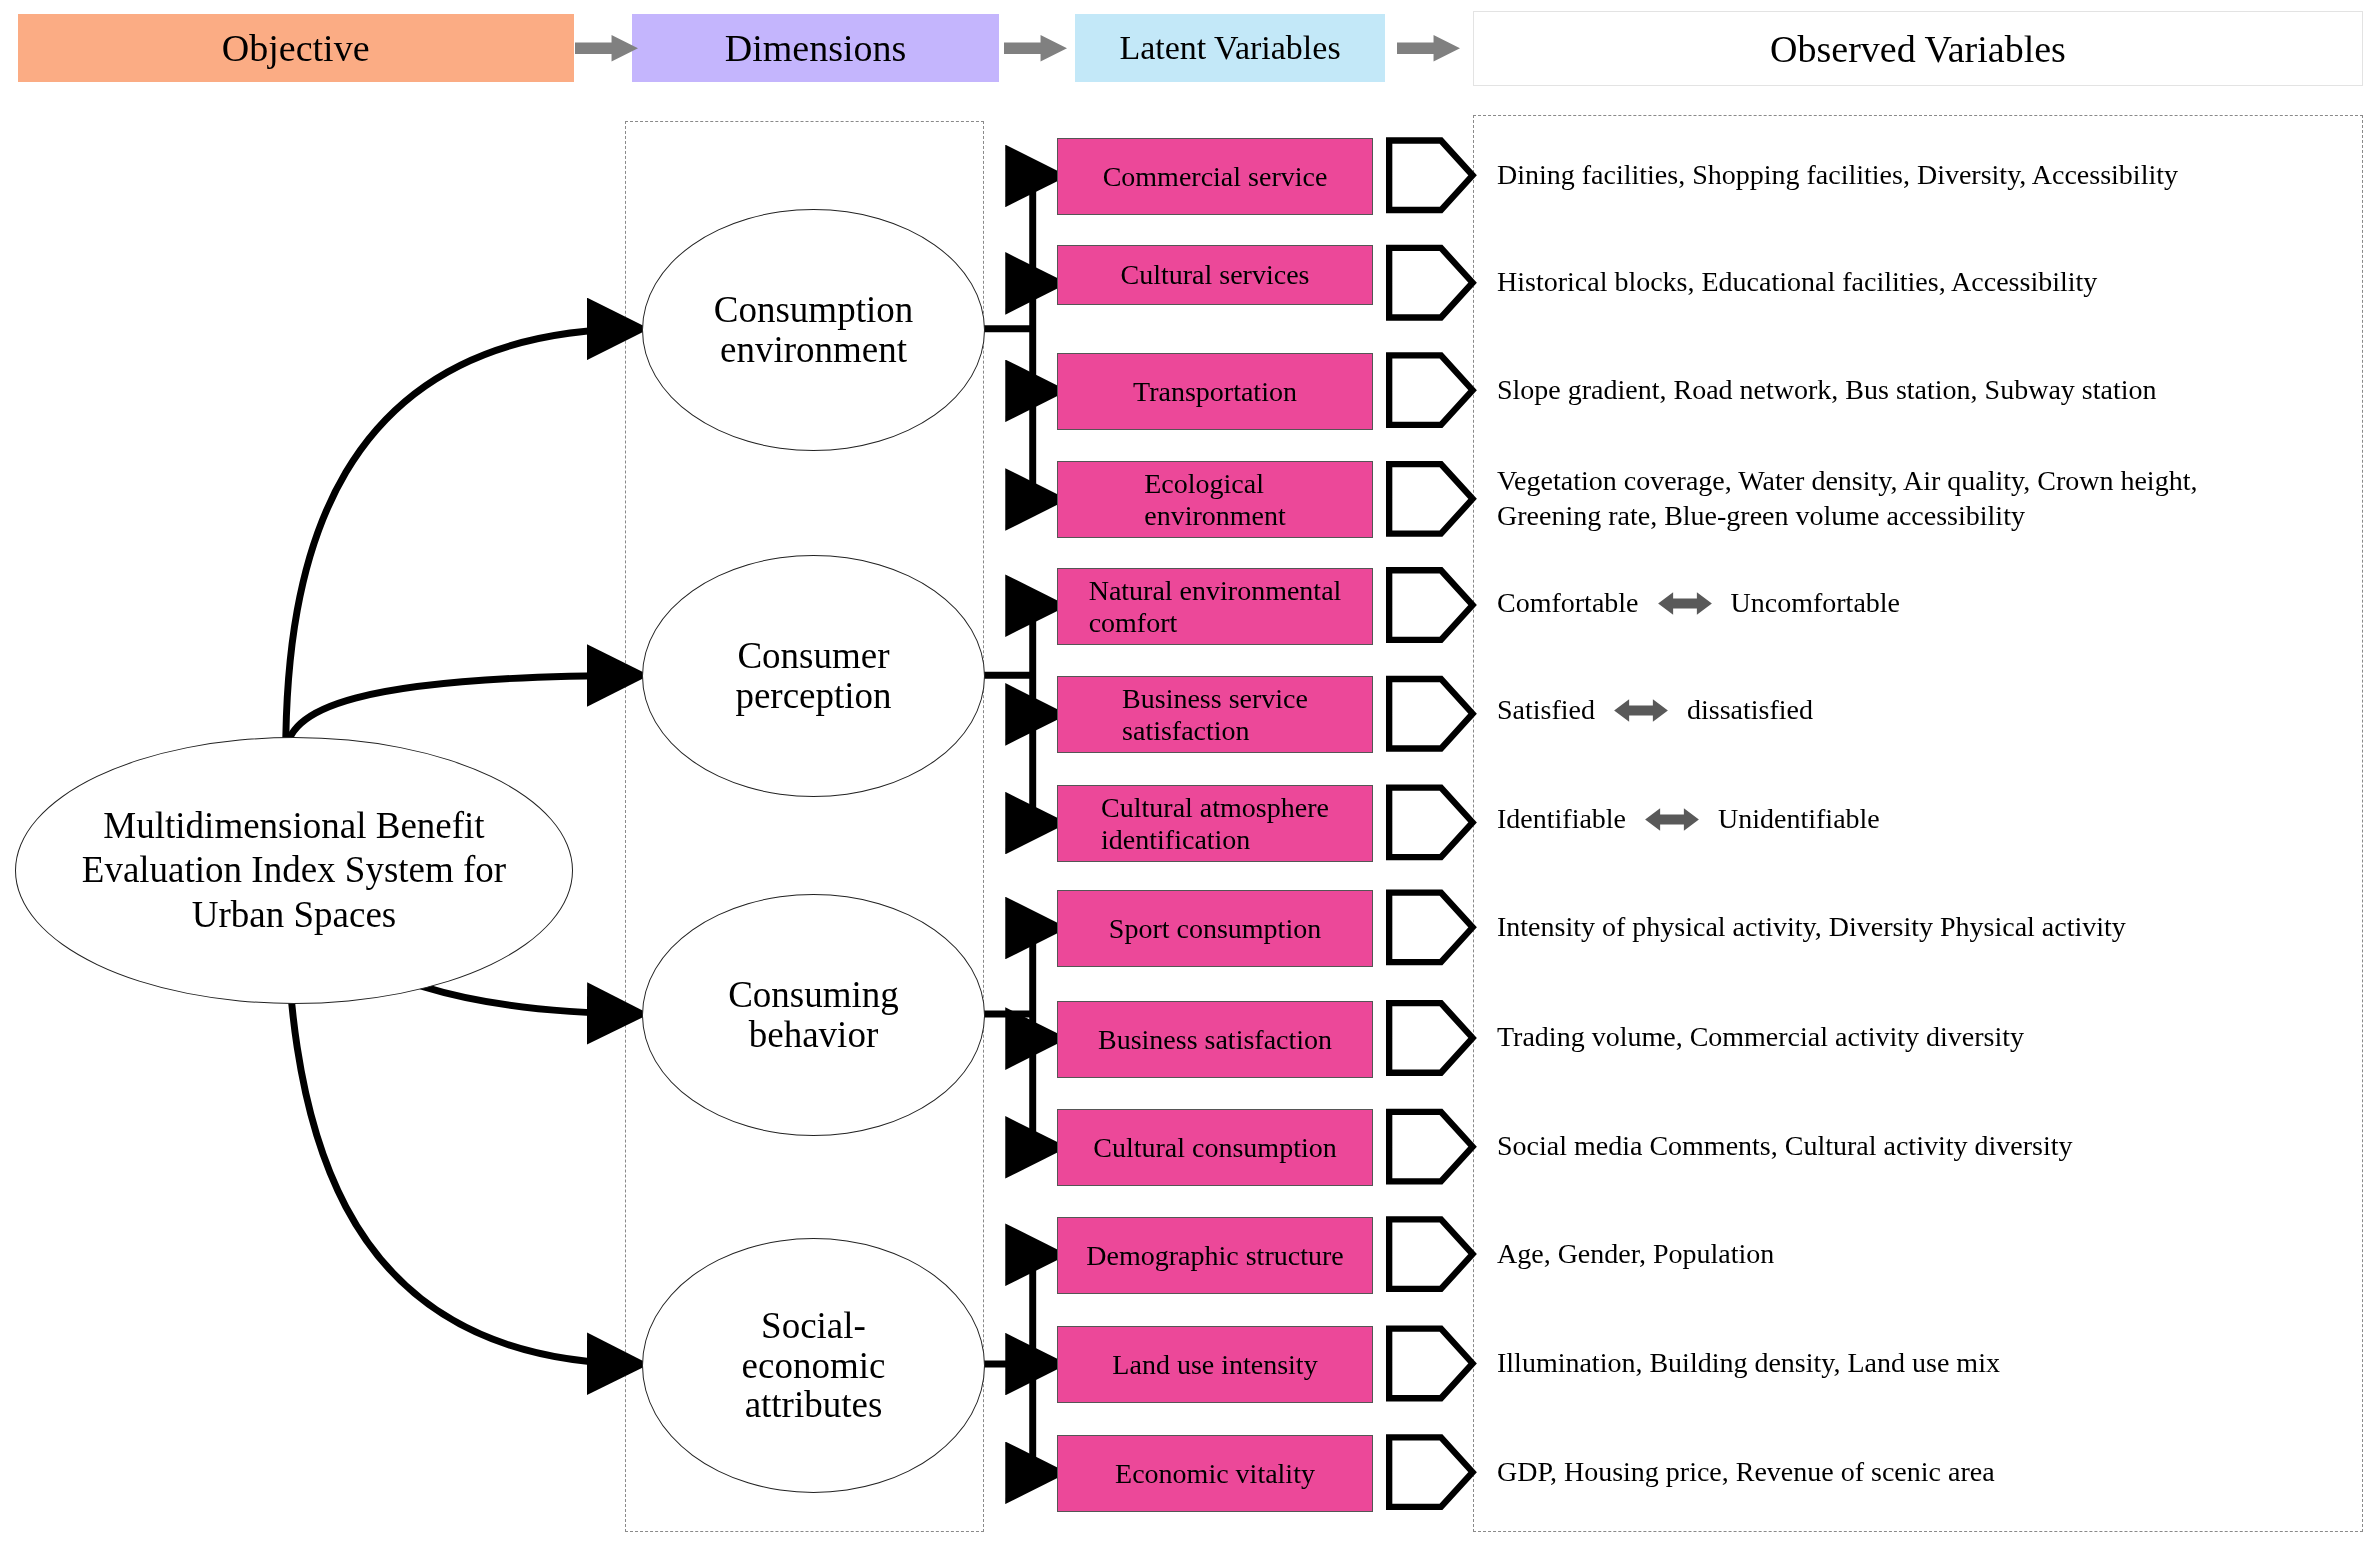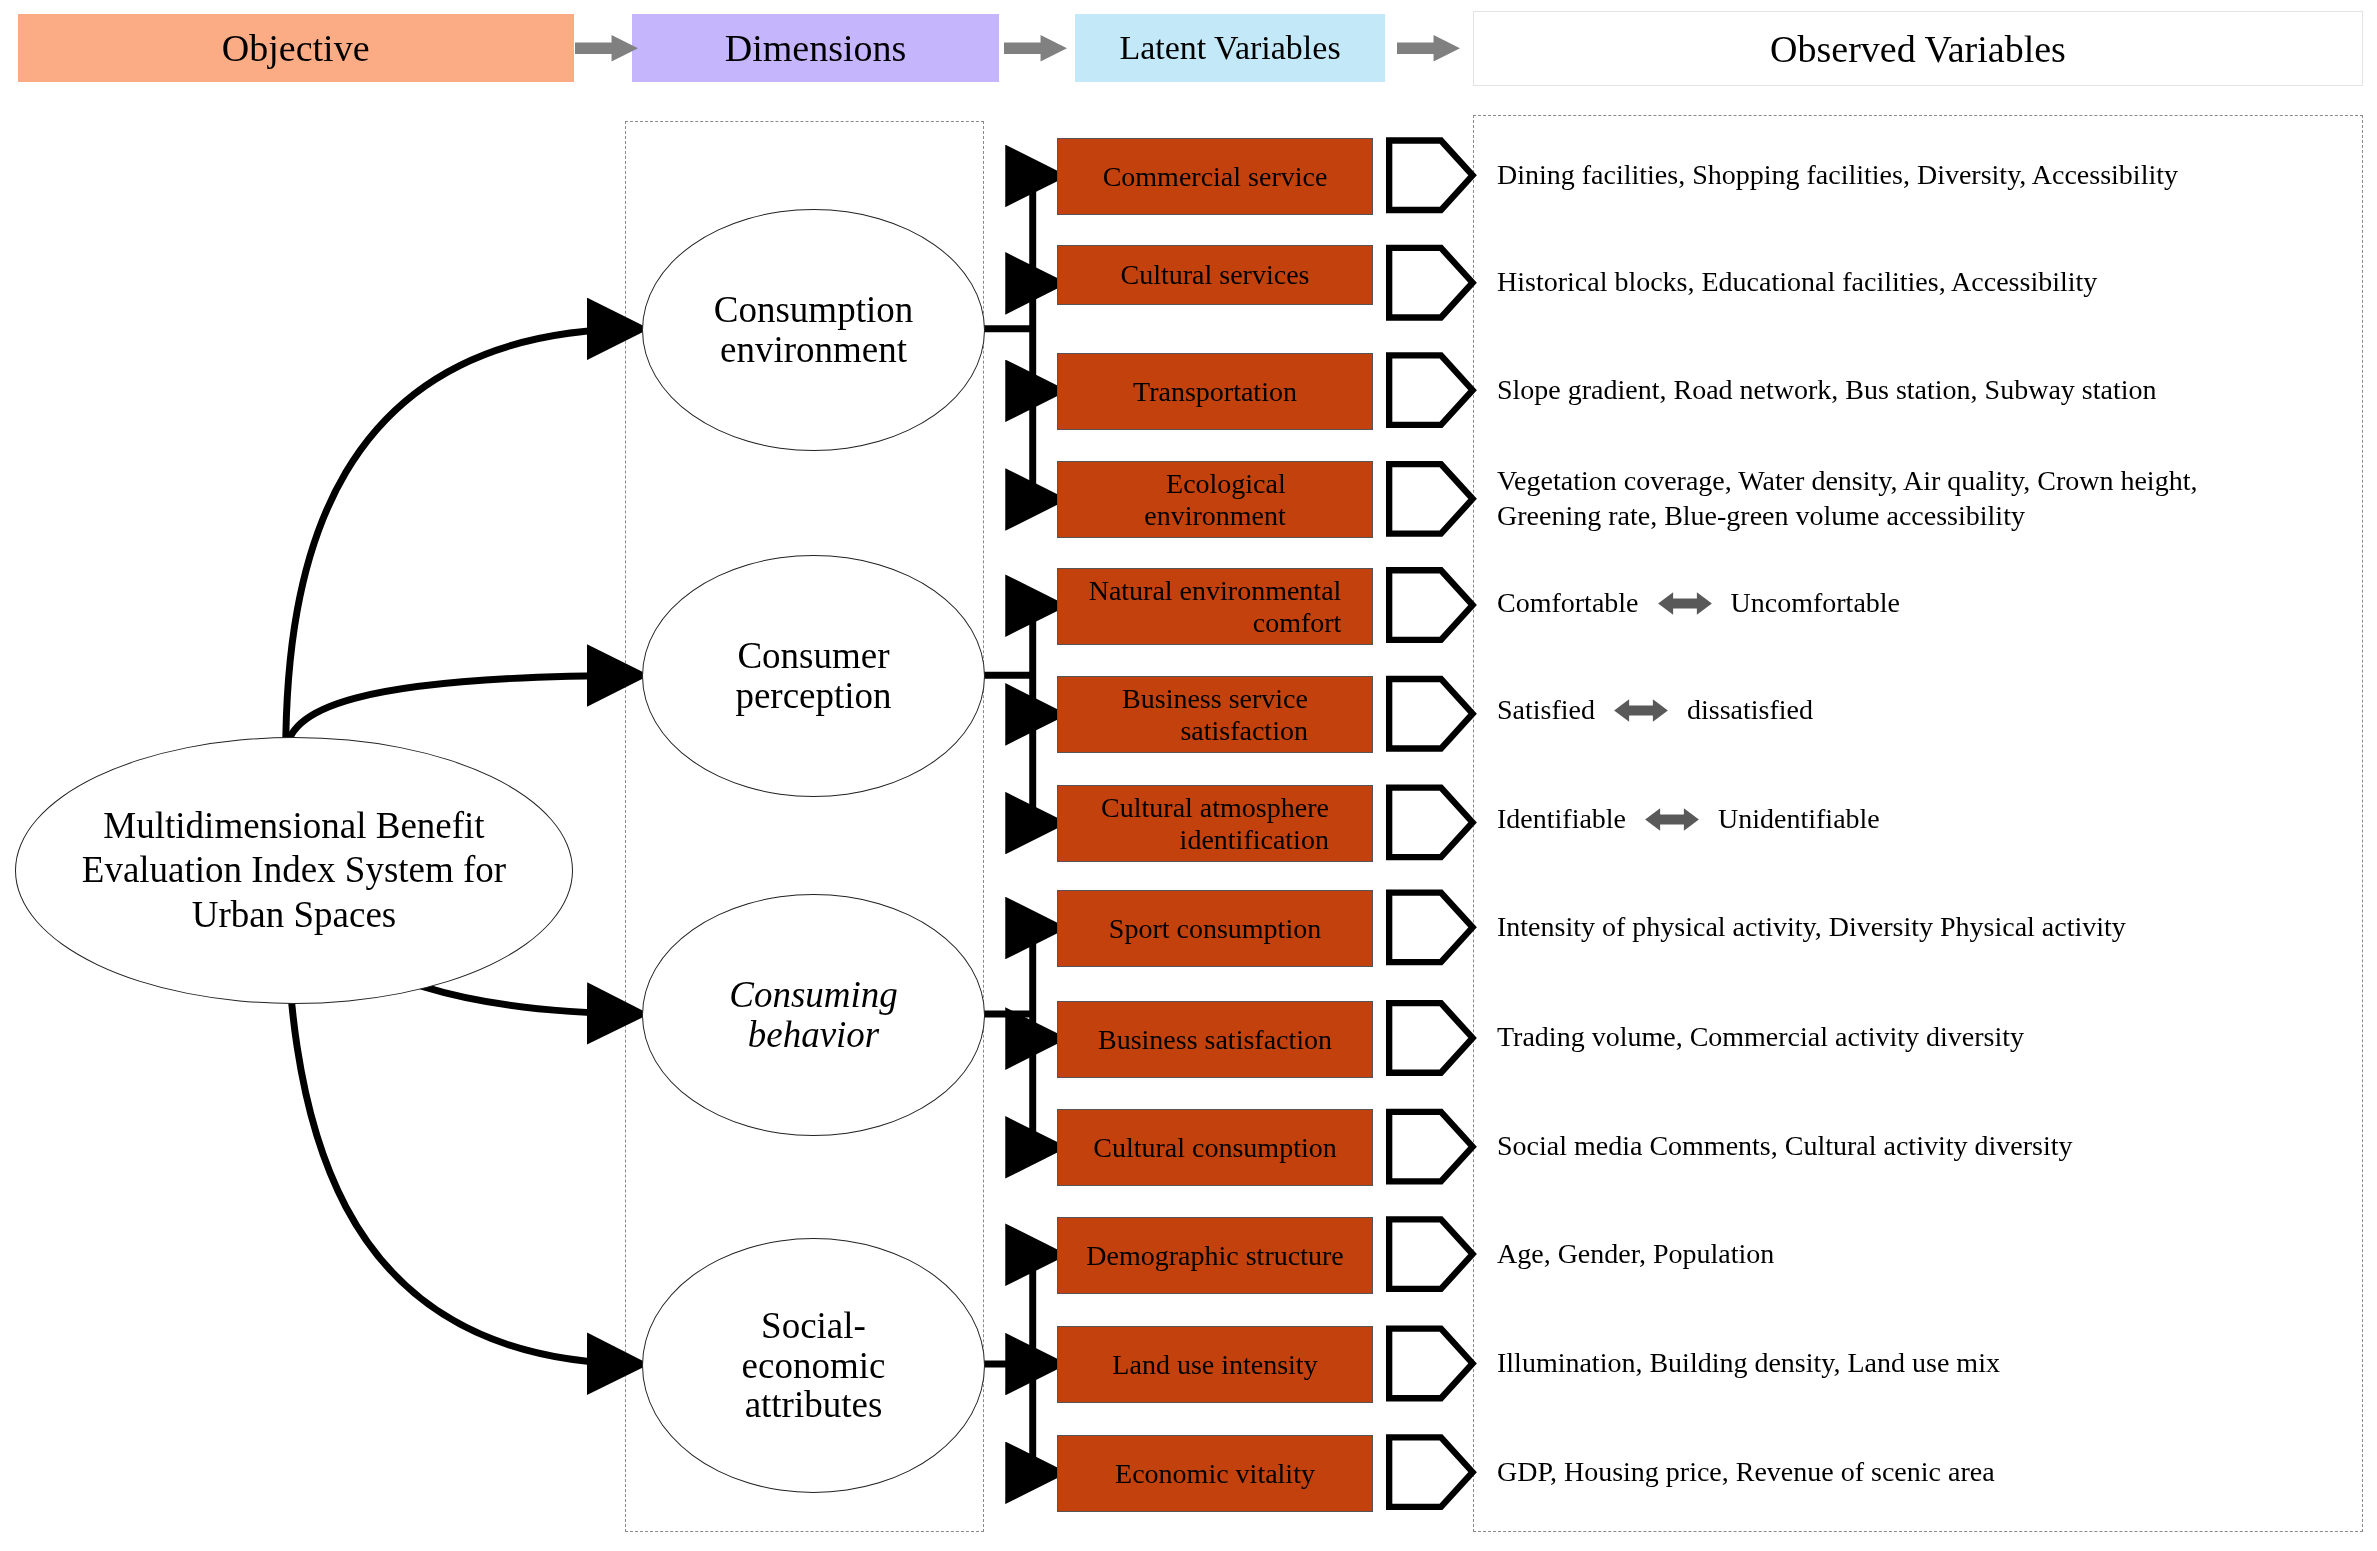--- a/index.html
+++ b/index.html
@@ -24,22 +24,22 @@
 
   
   svg.overlay{position:absolute;left:0;top:0;width:2377px;height:1552px;pointer-events:none;}
 
   
   .dim{position:absolute;border:1.3px solid #222;border-radius:50%;
        display:flex;align-items:center;justify-content:center;text-align:center;
        font-size:37px;line-height:1.08;color:#000;background:#fff;}
 
   
-  .latent{position:absolute;border:1.3px solid #555;background:#c2410c;
-          display:flex;align-items:center;justify-content:center;text-align:right;
+  .latent{position:absolute;border:1.3px solid #555;background:#ec4899;
+          display:flex;align-items:center;justify-content:center;text-align:left;
           font-size:28px;line-height:1.12;color:#000;box-sizing:border-box;}
 
   
   .obs{position:absolute;font-size:28px;line-height:1.26;color:#000;white-space:pre-line;}
 
   
   .bipolar{position:absolute;display:flex;align-items:center;font-size:28px;color:#000;gap:19px;}
   .bipolar .dbl{display:inline-block;width:54px;height:25px;flex:0 0 auto;}
 </style>
 </head>
@@ -129,21 +129,21 @@
               border:1.3px solid #222;border-radius:50%;background:#fff;
               display:flex;align-items:center;justify-content:center;text-align:center;
               font-size:37px;line-height:1.2;white-space:pre-line;">Multidimensional Benefit
 Evaluation Index System for
 Urban Spaces</div>
 
   <div class="dim" style="left:642px;top:209px;  width:341px;height:240px;white-space:pre-line;">Consumption
 environment</div>
   <div class="dim" style="left:642px;top:555px;  width:341px;height:240px;white-space:pre-line;">Consumer
 perception</div>
-  <div class="dim" style="left:642px;top:894px; width:341px;height:240px;white-space:pre-line;font-style:italic;">Consuming
+  <div class="dim" style="left:642px;top:894px; width:341px;height:240px;white-space:pre-line;">Consuming
 behavior</div>
   <div class="dim" style="left:642px;top:1238px; width:341px;height:253px;white-space:pre-line;">Social-
 economic
 attributes</div>
 
   <div class="latent" style="left:1057px;top:138px;  width:316px;height:77px;">Commercial service</div>
   <div class="latent" style="left:1057px;top:245px;  width:316px;height:60px;">Cultural services</div>
   <div class="latent" style="left:1057px;top:353px;  width:316px;height:77px;">Transportation</div>
   <div class="latent" style="left:1057px;top:461px;  width:316px;height:77px;white-space:pre-line;">Ecological
 environment</div>

